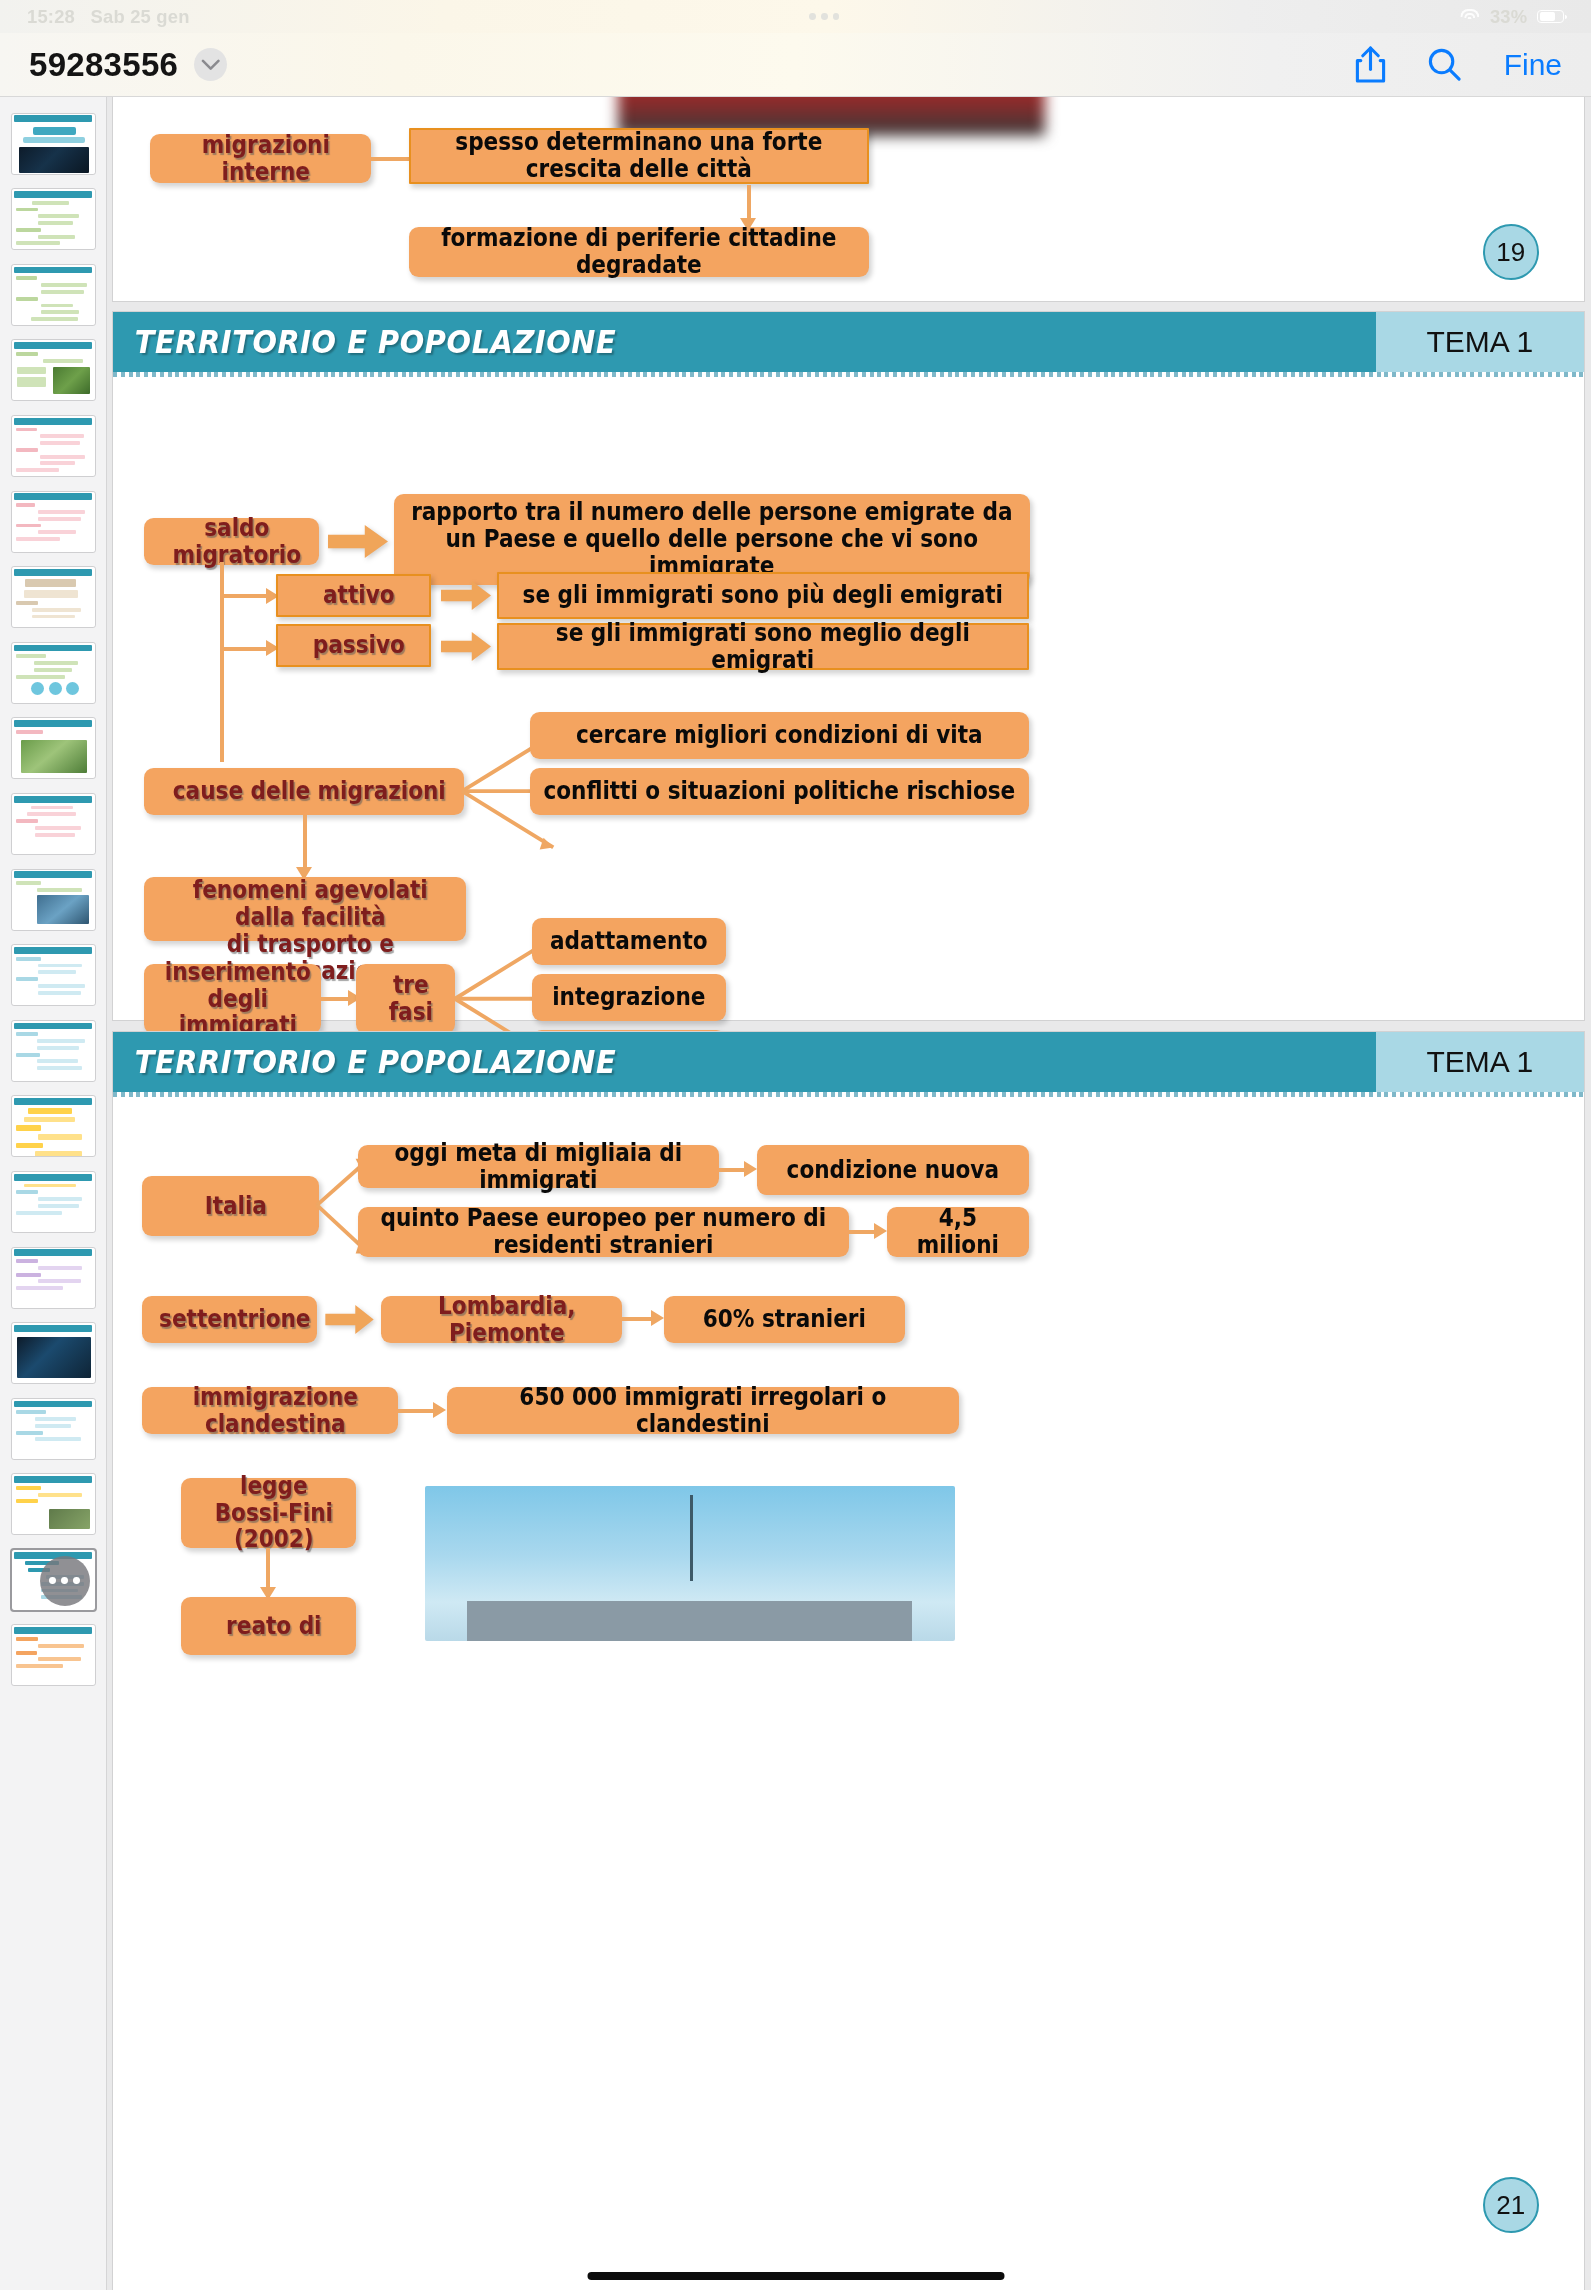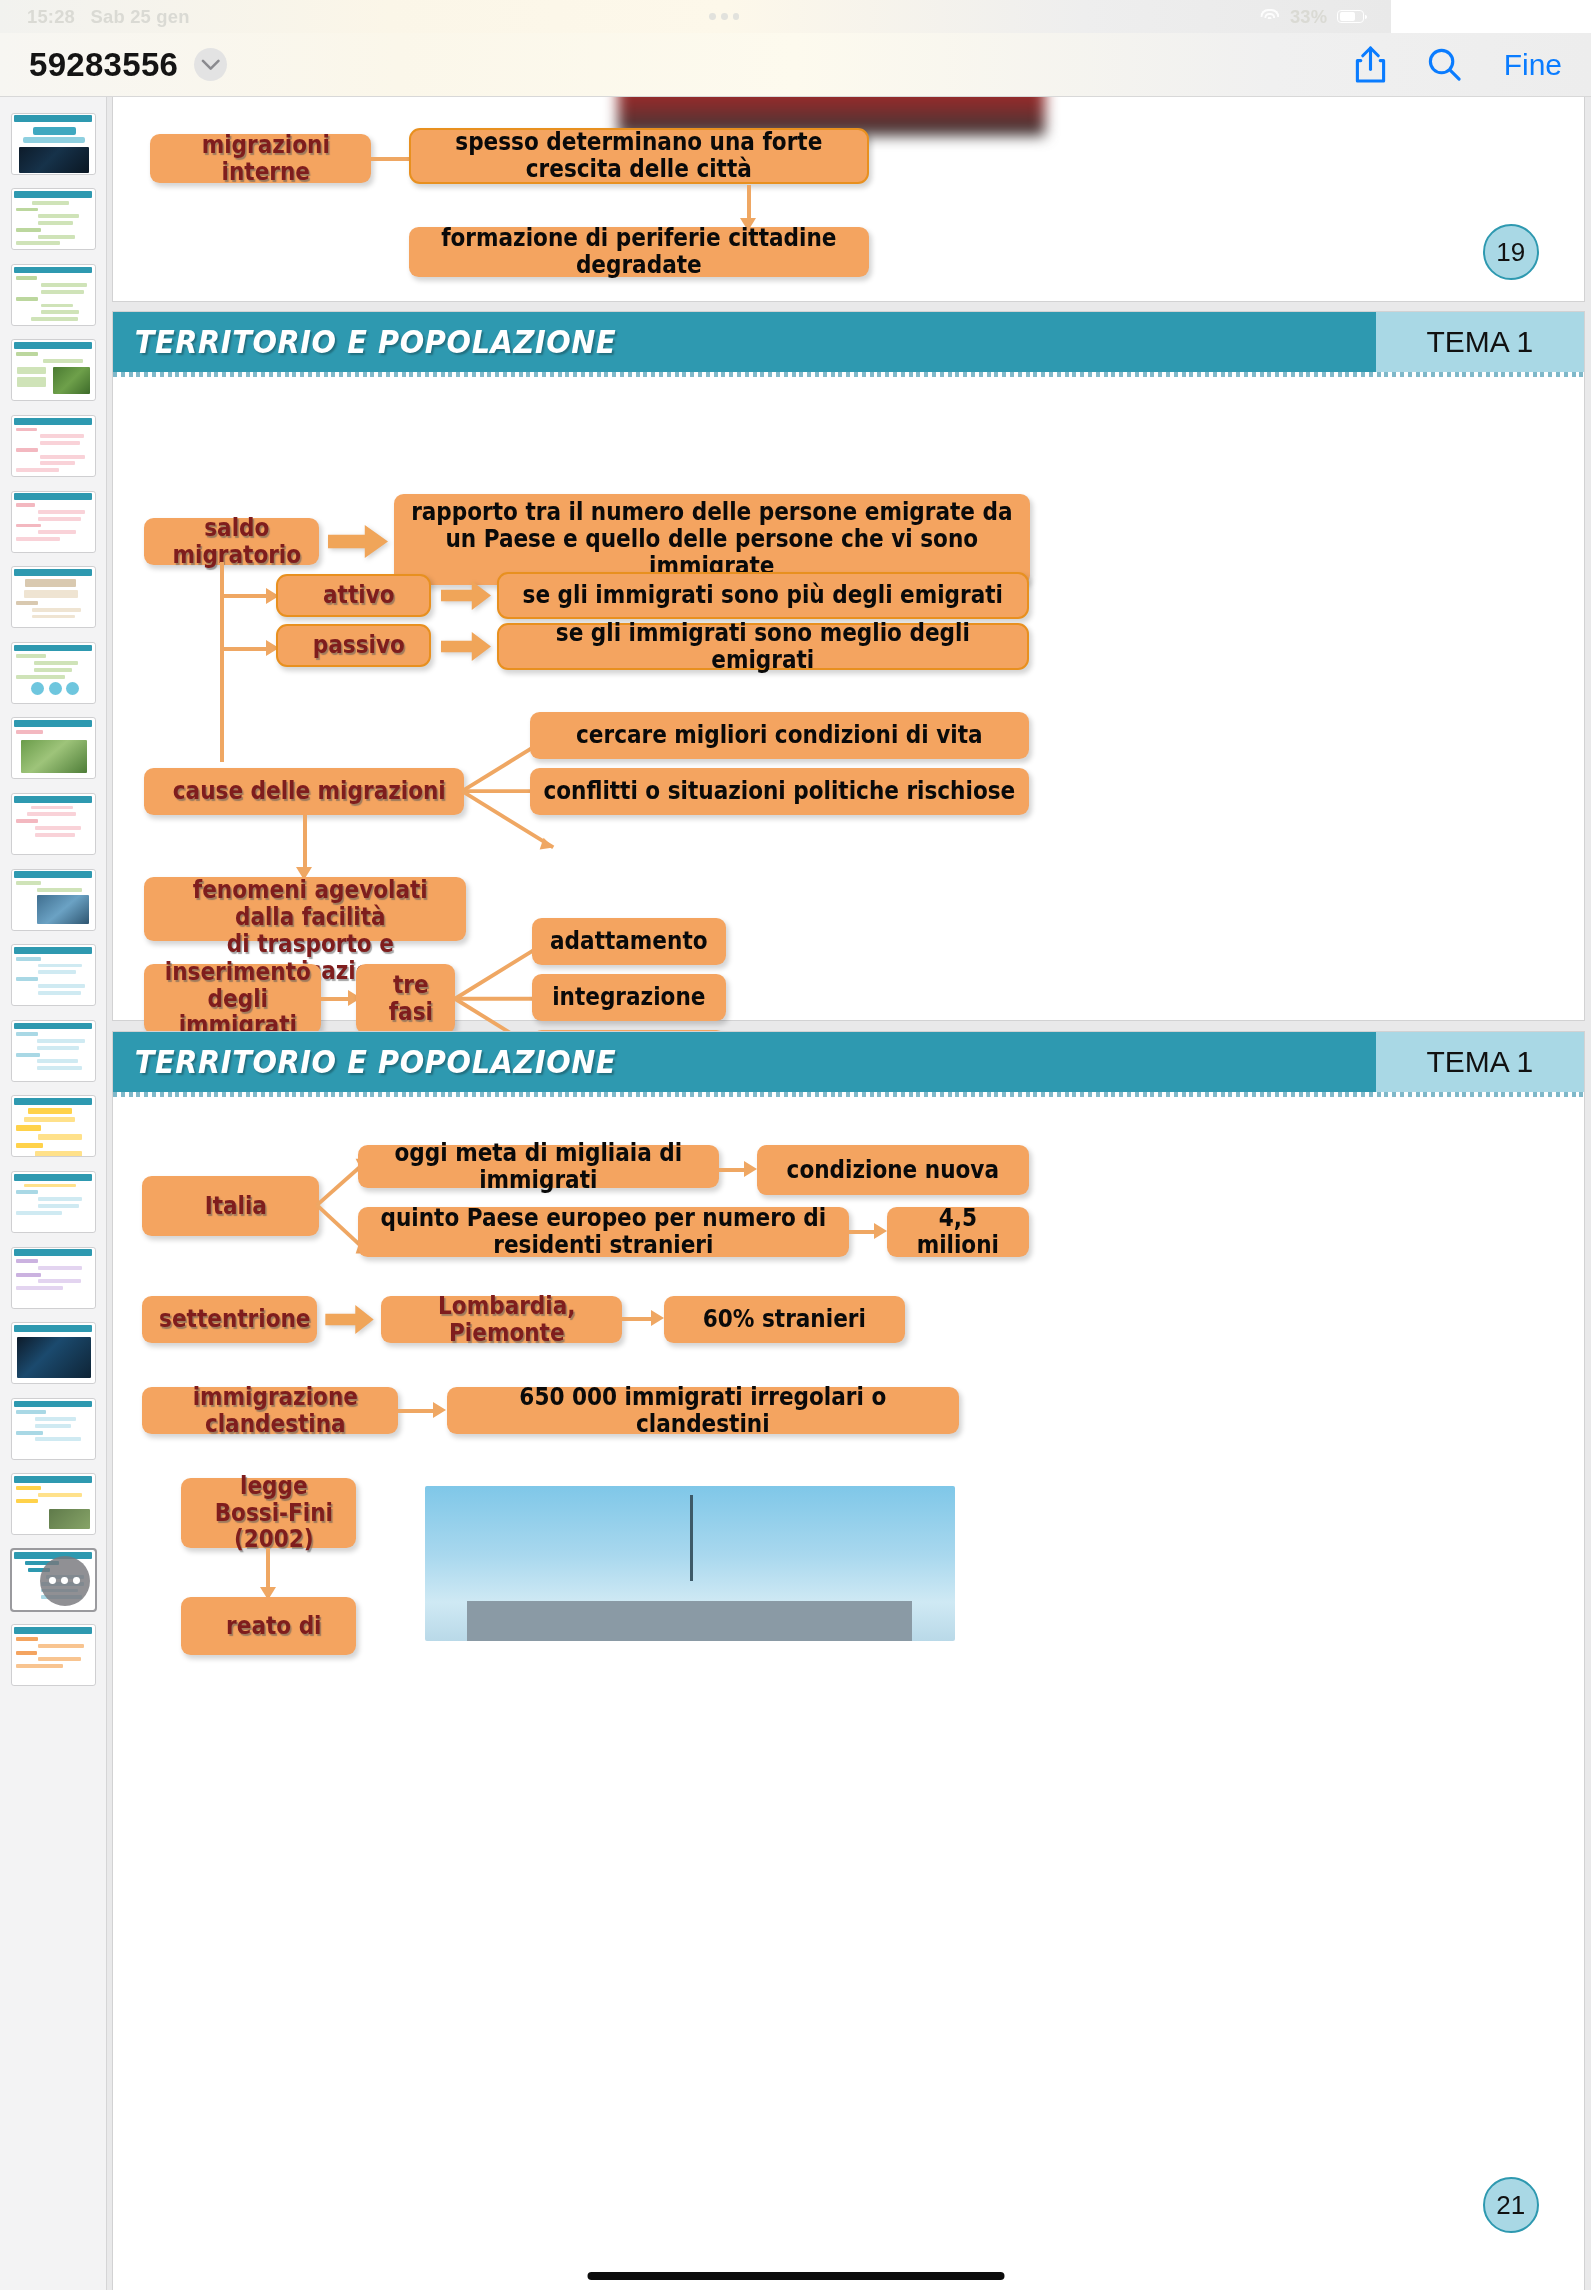--- a/index.html
+++ b/index.html
@@ -5,21 +5,21 @@
   * { box-sizing: border-box; margin: 0; padding: 0; }
   html, body {
     width: 1591px; height: 2290px;
     font-family: "Liberation Sans", sans-serif;
     background: #ffffff;
     overflow: hidden;
   }
 
   
   #status-bar {
-    position: absolute; top: 0; left: 0; width: 1391px; height: 33px;
+    position: absolute; top: 0; left: 0; width: 1591px; height: 33px;
     background: linear-gradient(90deg,#f2f2ef 0%,#fbf6e8 28%,#fdf8ea 52%,#eeeeee 78%,#e9e9e9 100%);
     display: flex; align-items: center;
     padding: 0 27px;
     font-size: 18.4px; color: #dadad4; letter-spacing: 0.2px;
   }
   #status-left { display: flex; gap: 15.5px; align-items: center; font-weight: 600; }
   #status-center { flex: 1; display: flex; justify-content: center; align-items: center; gap:4.9px; }
   .dyn-dot { width: 6.8px; height: 6.8px; border-radius: 50%; background: #e2e2dd; }
   #status-right { display: flex; align-items: center; gap: 9.7px; font-weight: 600; }
   .wifi-ico { display:inline-block; width: 21.3px; height: 15.5px; position: relative; }
@@ -115,21 +115,21 @@
   .box.white-t span {
     color: #7f1d1d; font-weight: 700; font-size: 24px;
     text-shadow: 1.5px 1.5px 1px rgba(90,90,90,.55);
     font-family: "DejaVu Sans Condensed","Liberation Sans", sans-serif;
     margin-left: 11px;
   }
   .box.black-t span {
     color: #0a0a0a; font-weight: 700; font-size: 24px;
     font-family: "DejaVu Sans Condensed","Liberation Sans", sans-serif;
   }
-  .box.bordered { border: 2.9px solid #e8901f; border-radius: 11px; }
+  .box.bordered { border: 2.9px solid #e8901f; border-radius: 1px; }
 
   
   .ln { position: absolute; background: #efa763; }
   .ln.h { height: 3.9px; }
   .ln.v { width: 3.9px; }
   .arrow-tri { position: absolute; width:0; height:0; }
   .arrow-tri.r { border-left: 13.6px solid #efa763; border-top: 8.7px solid transparent; border-bottom: 8.7px solid transparent; }
   .arrow-tri.d { border-top: 13.6px solid #efa763; border-left: 8.7px solid transparent; border-right: 8.7px solid transparent; }
   
   .fat-arrow { position: absolute; filter: drop-shadow(2.9px 2.9px 2.9px rgba(0,0,0,.18)); }

